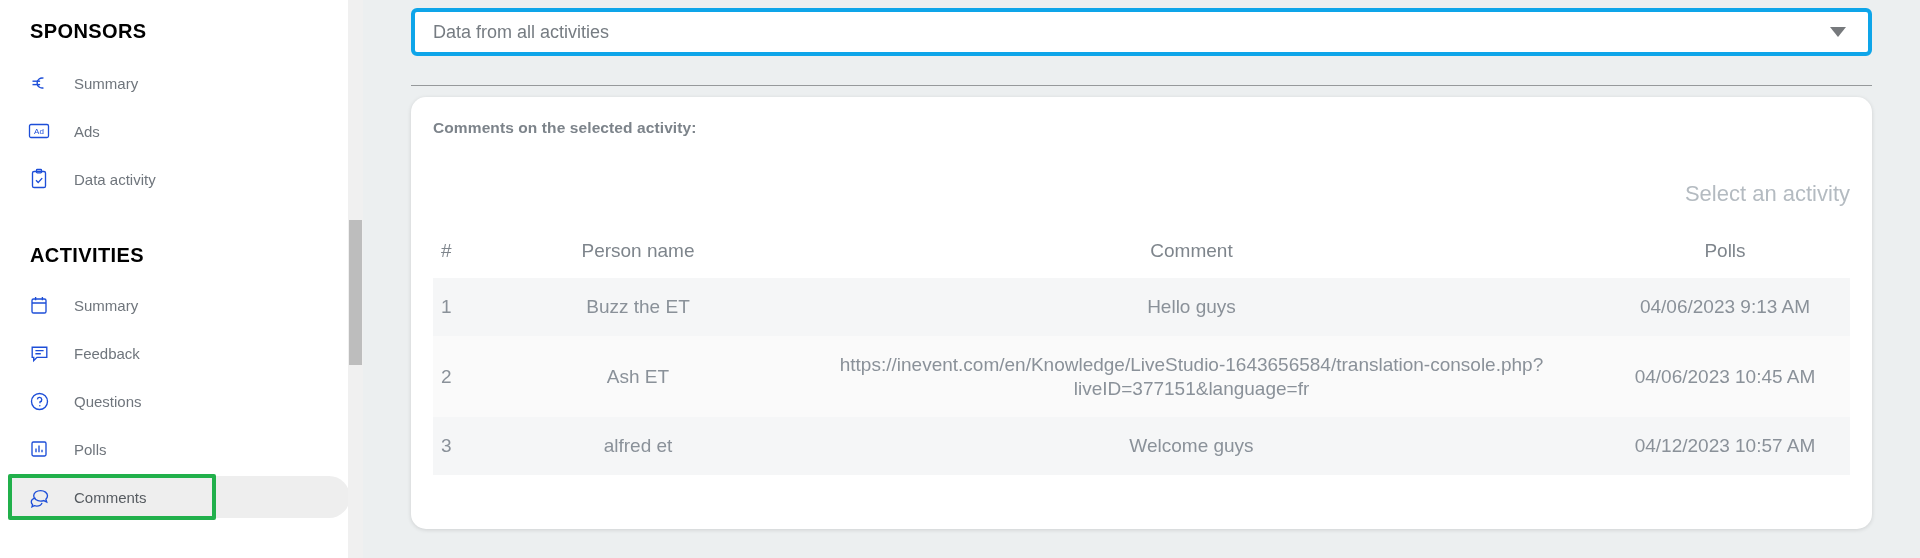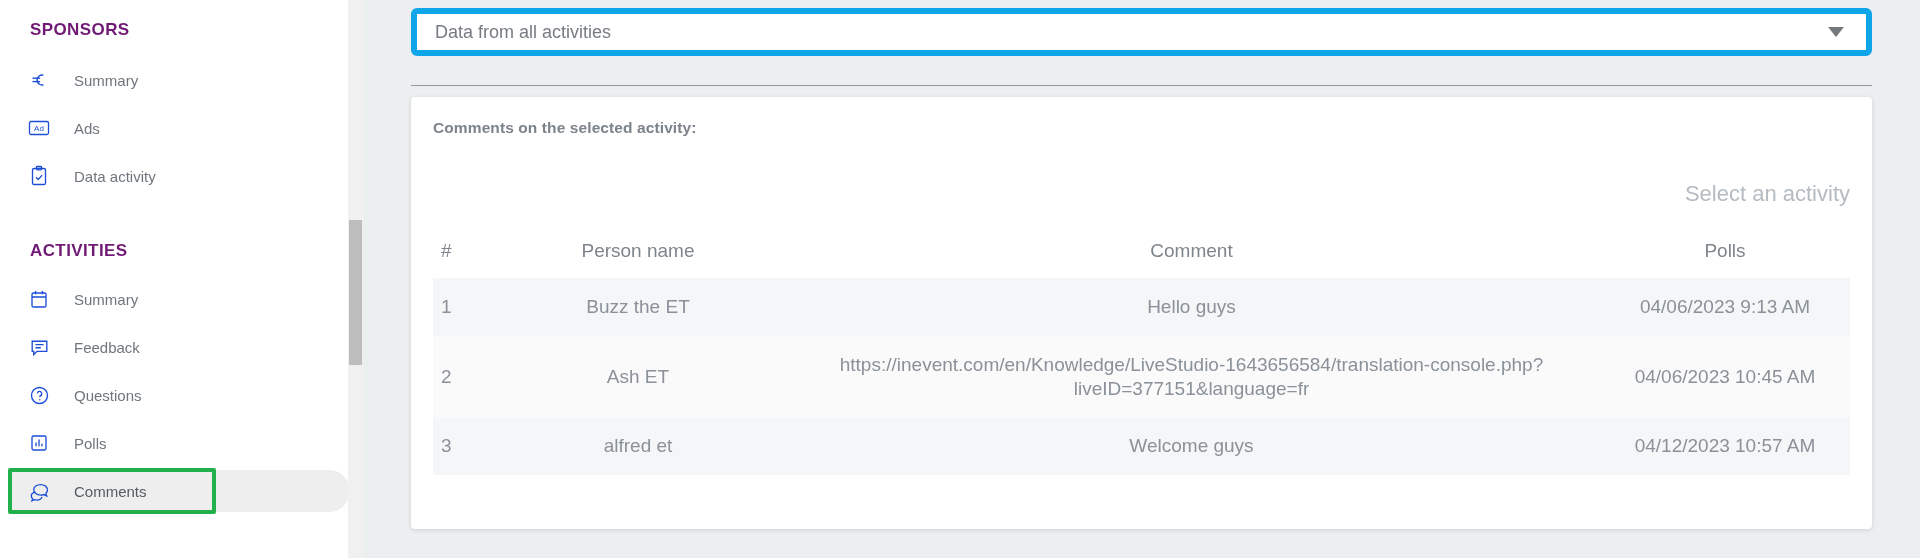--- a/index.html
+++ b/index.html
@@ -13,24 +13,24 @@
 
   
   .sidebar {
     width: 363px; height: 558px;
     background: #ffffff;
     flex: 0 0 363px;
     position: relative;
     overflow: hidden;
   }
   .side-group-title {
-    font-size: 17px;
+    font-size: 20px;
     font-weight: bold;
     letter-spacing: 0.4px;
-    color: #701a75;
+    color: #000000;
     padding-left: 30px;
   }
   .grp-sponsors { margin-top: 20px; }
   .grp-activities { margin-top: 0px; }
 
   .side-item {
     display: flex;
     align-items: center;
     height: 48px;
     padding-left: 26px;
@@ -100,21 +100,21 @@
     flex: 1 1 auto;
     height: 558px;
     background: #eceff0;
     position: relative;
     padding: 0 48px;
   }
   .select-wrap {
     margin-top: 8px;
     height: 48px;
     background: #ffffff;
-    border: 6px solid #0ea5e9;
+    border: 4px solid #0ea5e9;
     border-radius: 6px;
     display: flex;
     align-items: center;
     padding: 0 18px;
     position: relative;
     cursor: pointer;
   }
   .select-value {
     font-size: 18px;
     color: #767c82;
@@ -130,21 +130,21 @@
     border-top: 10px solid #76797c;
   }
   .divider {
     margin-top: 29px;
     height: 1px;
     background: #96999b;
   }
   .card {
     margin-top: 11px;
     background: #ffffff;
-    border-radius: 4px;
+    border-radius: 15px;
     box-shadow: 0 1px 4px rgba(0,0,0,0.13);
     padding: 22px 22px 14px 22px;
     height: 432px;
     overflow: hidden;
   }
   .card-title {
     font-size: 15.5px;
     font-weight: bold;
     color: #7c838a;
     letter-spacing: 0.1px;

